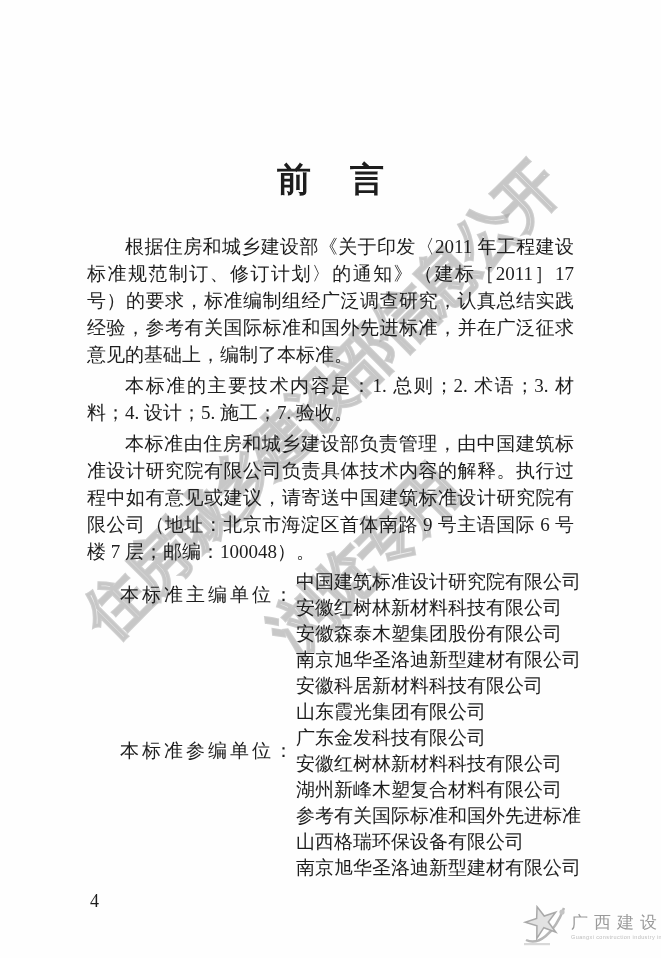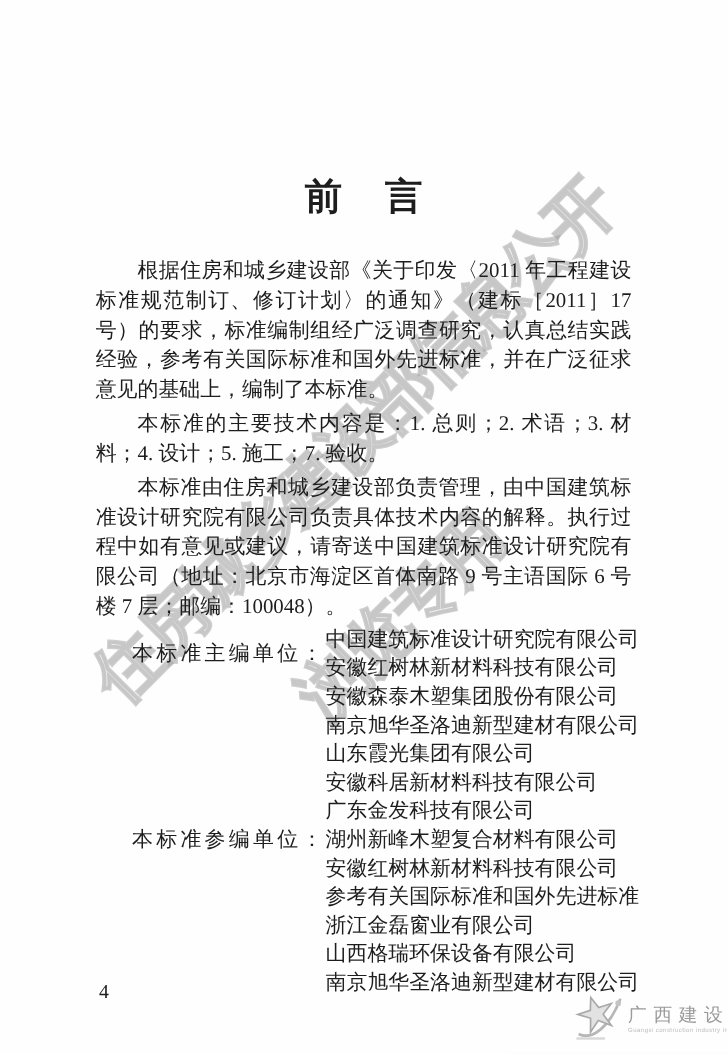--- a/index.html
+++ b/index.html
@@ -131,27 +131,26 @@
             <div class="unit">中国建筑标准设计研究院有限公司</div>
             <div class="unit">安徽红树林新材料科技有限公司</div>
           </div>
       </div>
 
       <div class="units-block">
         <div class="units-label">本标准参编单位：</div>
         <div class="units-list">
             <div class="unit">安徽森泰木塑集团股份有限公司</div>
             <div class="unit">南京旭华圣洛迪新型建材有限公司</div>
+            <div class="unit">安徽科居新材料科技有限公司</div>
             <div class="unit">山东霞光集团有限公司</div>
-            <div class="unit">安徽科居新材料科技有限公司</div>
             <div class="unit">广东金发科技有限公司</div>
+            <div class="unit">安徽红树林新材料科技有限公司</div>
             <div class="unit">湖州新峰木塑复合材料有限公司</div>
-            <div class="unit">安徽红树林新材料科技有限公司</div>
             <div class="unit">参考有关国际标准和国外先进标准</div>
-            <div class="unit">浙江金磊窗业有限公司</div>
             <div class="unit">山西格瑞环保设备有限公司</div>
             <div class="unit">南京旭华圣洛迪新型建材有限公司</div>
           </div>
       </div>
     </div>
   </div>
 
   <div class="page-number">4</div>
 
   <div class="site-logo">

